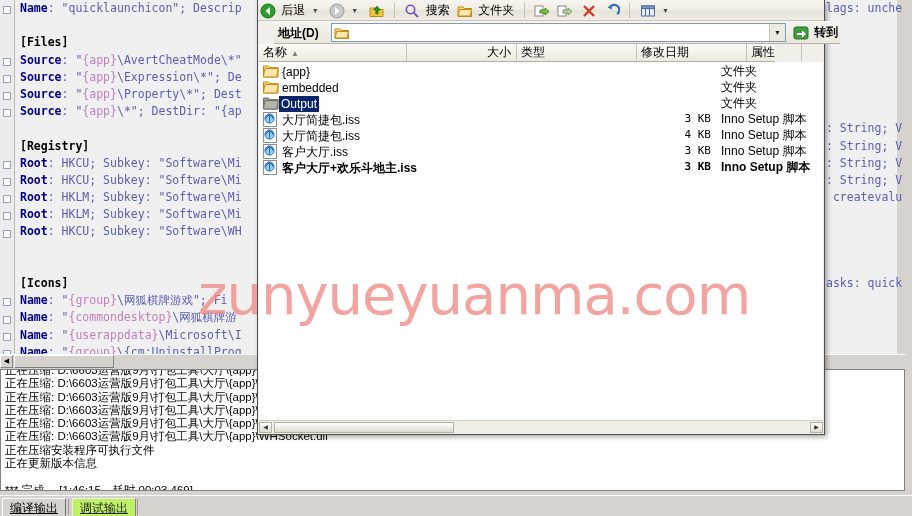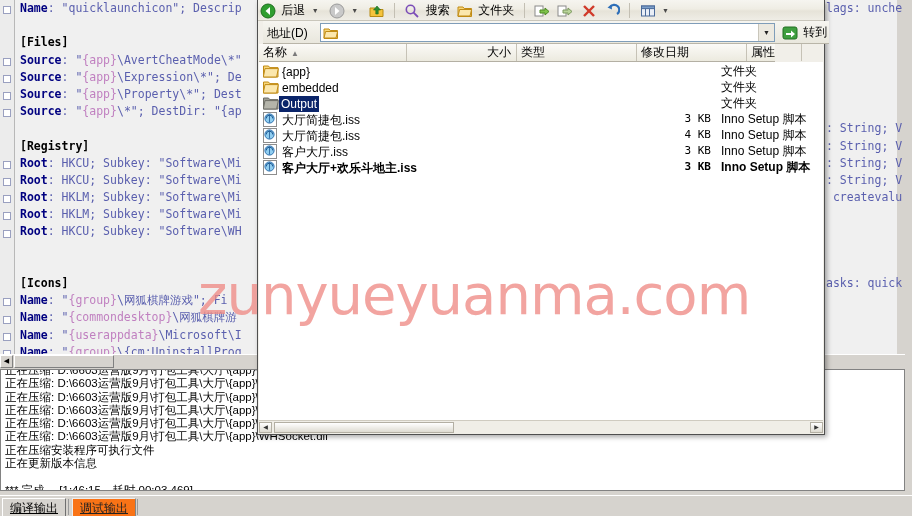--- a/index.html
+++ b/index.html
@@ -41,41 +41,41 @@
   #output-text{position:absolute;left:4px;top:-6px;width:896px;white-space:pre;
       font-family:"Liberation Sans","DejaVu Sans",sans-serif;font-size:11.5px;line-height:13.3px;color:#000;}
 
   
   #tabstrip{position:absolute;left:0;top:495px;width:912px;height:21px;background:#d6d3ce;
       border-top:1px solid #ffffff;}
   .tab{position:absolute;top:2px;height:18px;line-height:18px;padding:0 7px;font-size:12px;color:#000;
       box-sizing:border-box;text-decoration:underline;}
   .tab.active{left:2px;background:#d6d3ce;border:1px solid #ffffff;border-right-color:#6f6f6f;
       border-bottom:0;font-weight:normal;}
-  .tab.inactive{background:#f97316;border:1px solid #ededed;border-right-color:#848484;border-bottom:0;color:#222;}
+  .tab.inactive{background:#bef264;border:1px solid #ededed;border-right-color:#848484;border-bottom:0;color:#222;}
   .tabsep{position:absolute;top:3px;width:1px;height:16px;background:#9a9a9a;}
 
   
   #ide-right-scroll{position:absolute;left:897px;top:0;width:15px;height:354px;background:#d6d3ce;}
 
   
   #explorer{position:absolute;left:257px;top:0px;width:568px;height:435px;background:#f1efe9;
       border:1px solid #4f4f4f;border-top:0;box-sizing:border-box;box-shadow:2px 2px 5px rgba(0,0,0,.35);}
 
   #ex-toolbar{position:absolute;left:0;top:0;width:566px;height:21px;
       background:linear-gradient(to bottom,#f6f5f0 0%,#efedE4 45%,#e6e3d8 55%,#efede6 100%);
       border-bottom:1px solid #c9c6bb;box-sizing:border-box;white-space:nowrap;}
   .tb-item{display:inline-block;height:21px;line-height:21px;vertical-align:top;font-size:12px;color:#000;padding:0 2px;}
   .tb-lbl{display:inline-block;vertical-align:middle;padding-left:2px;}
   .tb-sep{display:inline-block;width:1px;height:15px;margin:3px 4px 0 4px;background:#c3bfb3;vertical-align:top;}
   .tb-arrow{display:inline-block;vertical-align:middle;font-size:7px;color:#4a4a4a;padding:0 3px;}
   .ico{display:inline-block;vertical-align:middle;width:16px;height:16px;position:relative;}
 
-  #ex-address{position:absolute;left:5px;top:21px;width:566px;height:23px;
-      background:linear-gradient(to bottom,#f6f5f0,#e9e7dd);border-bottom:1px solid #b9b5a8;box-sizing:border-box;}
+  #ex-address{position:absolute;left:16px;top:21px;width:566px;height:23px;
+      background:linear-gradient(to bottom,#f6f5f0,#e9e7dd);border-bottom:1px solid #b9b5a8;box-sizing:border-box;font-weight:bold;}
   #addr-label{position:absolute;left:4px;top:4px;font-size:12px;color:#000;}
   #addr-box{position:absolute;left:57px;top:2px;width:455px;height:19px;background:#ffffff;
       border:1px solid #7f9db9;box-sizing:border-box;}
   #addr-folder-ico{position:absolute;left:2px;top:1px;}
   #addr-text{position:absolute;left:22px;top:2px;font-size:11.5px;color:#000;
       font-family:"DejaVu Sans Mono","Liberation Mono",monospace;}
   #addr-drop{position:absolute;right:0px;top:0px;width:16px;height:17px;background:#ece9e0;
       border-left:1px solid #c9c6bb;box-sizing:border-box;text-align:center;font-size:7px;line-height:17px;color:#222;}
   #go-btn{position:absolute;left:519px;top:3px;height:17px;line-height:17px;font-size:12px;color:#000;}
 

